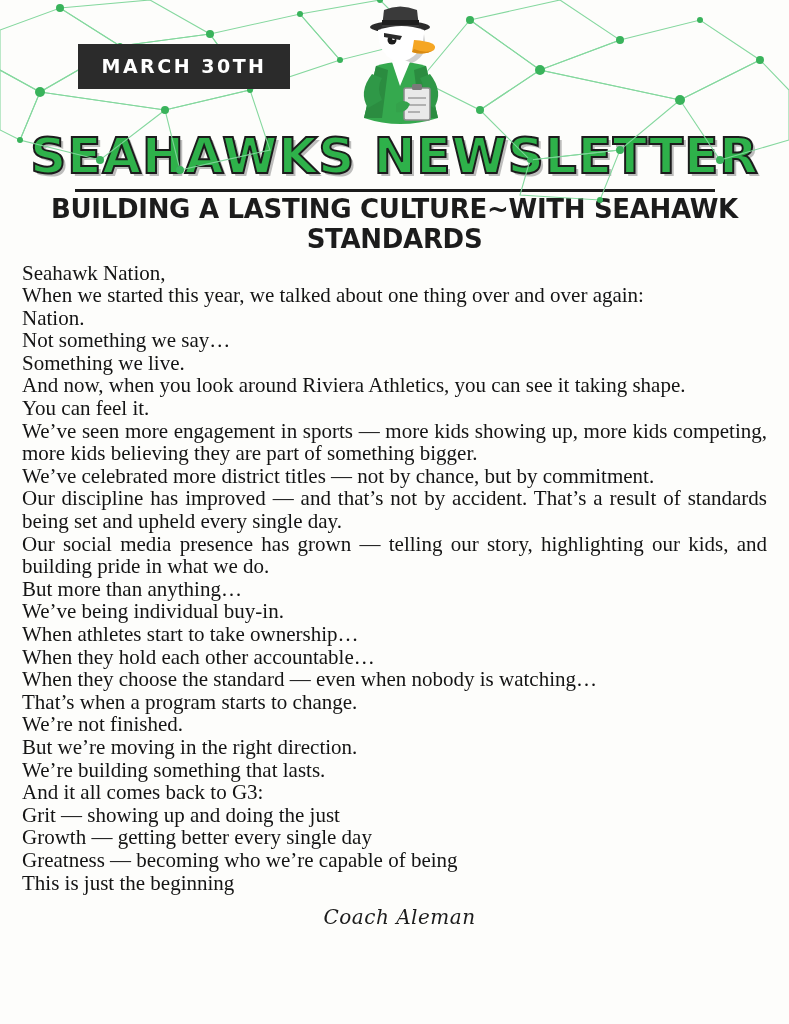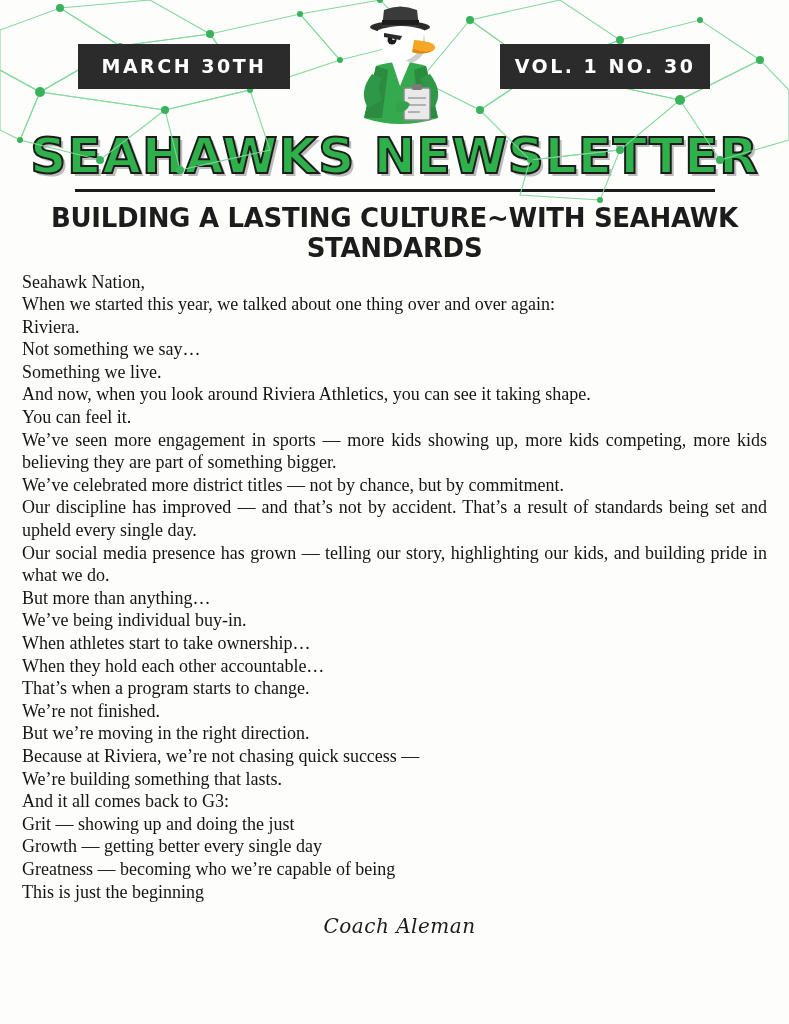--- a/index.html
+++ b/index.html
@@ -87,29 +87,29 @@
     background: #1c1c1c;
     margin: 6px auto 0 auto;
   }
 
   .subhead {
     text-align: center;
     font-family: "DejaVu Sans", sans-serif;
     font-weight: bold;
     font-size: 26px;
     color: #1c1c1c;
-    margin-top: 11px;
+    margin-top: 2px;
     letter-spacing: -0.3px;
   }
 
   
   .body-copy {
     margin: 8px 22px 0 22px;
     font-family: "Liberation Serif", serif;
-    font-size: 18px;
+    font-size: 21px;
     line-height: 22.6px;
     color: #141414;
     text-align: justify;
   }
   .body-copy p {
     margin: 0;
     padding: 0;
   }
 
   
@@ -170,21 +170,20 @@
         <circle cx="530" cy="160" r="3"></circle>
       <circle cx="720" cy="160" r="4"></circle>
         <circle cx="600" cy="200" r="3"></circle>
       <circle cx="420" cy="80" r="3"></circle>
         <circle cx="380" cy="0" r="3"></circle>
     </g>
   </svg>
 
   <div class="header">
     <div class="date-badge">MARCH 30TH</div>
-    <div class="vol-badge">VOL. 1 NO. 30</div>
 
     <svg class="mascot" viewBox="0 0 105 130">
 
       <ellipse cx="52" cy="27" rx="30" ry="6" fill="#2b2b2b"></ellipse>
       <path d="M34 27 L36 10 Q52 3 69 10 L71 27 Z" fill="#3a3a3a"></path>
       <rect x="34" y="20" width="37" height="5" fill="#1f1f1f"></rect>
 
       <path d="M30 30 Q30 58 52 62 Q76 58 76 30 Q54 22 30 30 Z" fill="#ffffff"></path>
       <path d="M52 62 Q74 58 76 34 L78 48 Q72 64 52 66 Z" fill="#cfcfcf"></path>
 
@@ -216,37 +215,37 @@
     </svg>
   </div>
 
   <div class="masthead">SEAHAWKS NEWSLETTER</div>
   <div class="rule"></div>
   <div class="subhead">BUILDING A LASTING CULTURE~WITH SEAHAWK STANDARDS</div>
 
   <div class="body-copy">
     <p>Seahawk Nation,</p>
     <p>When we started this year, we talked about one thing over and over again:</p>
-    <p>Riviera.</p>
+    <p>Nation.</p>
     <p>Not something we say…</p>
     <p> Something we live.</p>
     <p>And now, when you look around Riviera Athletics, you can see it taking shape.</p>
     <p>You can feel it.</p>
     <p>We’ve seen more engagement in sports — more kids showing up, more kids competing, more kids believing they are part of something bigger.</p>
     <p>We’ve celebrated more district titles — not by chance, but by commitment.</p>
     <p>Our discipline has improved — and that’s not by accident. That’s a result of standards being set and upheld every single day.</p>
     <p>Our social media presence has grown — telling our story, highlighting our kids, and building pride in what we do.</p>
     <p>But more than anything…</p>
     <p>We’ve being individual buy-in.</p>
     <p>When athletes start to take ownership…</p>
     <p> When they hold each other accountable…</p>
+    <p> When they choose the standard — even when nobody is watching…</p>
     <p>That’s when a program starts to change.</p>
     <p>We’re not finished.</p>
     <p>But we’re moving in the right direction.</p>
-    <p>Because at Riviera, we’re not chasing quick success —</p>
     <p>We’re building something that lasts.</p>
     <p>And it all comes back to G3:</p>
     <p>Grit — showing up and doing the just</p>
     <p>Growth — getting better every single day</p>
     <p>Greatness — becoming who we’re capable of being</p>
     <p>This is just the beginning</p>
   </div>
 
   <div class="signature">
     <div class="sig-name">Coach Aleman</div>

